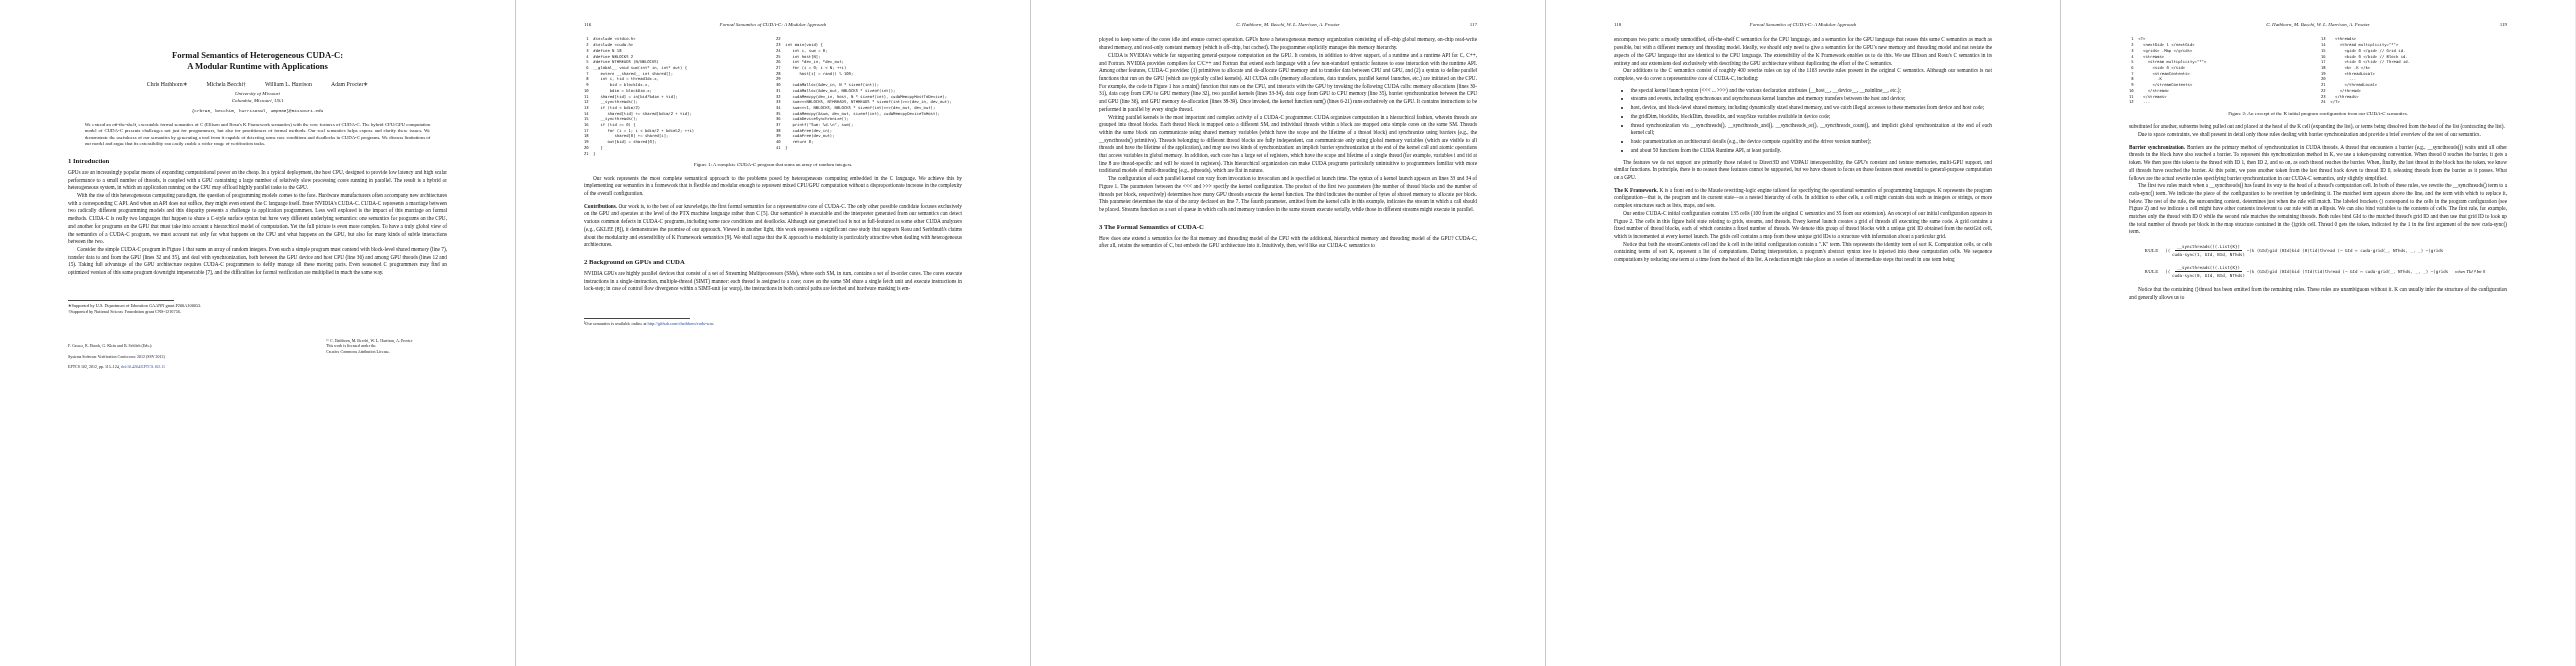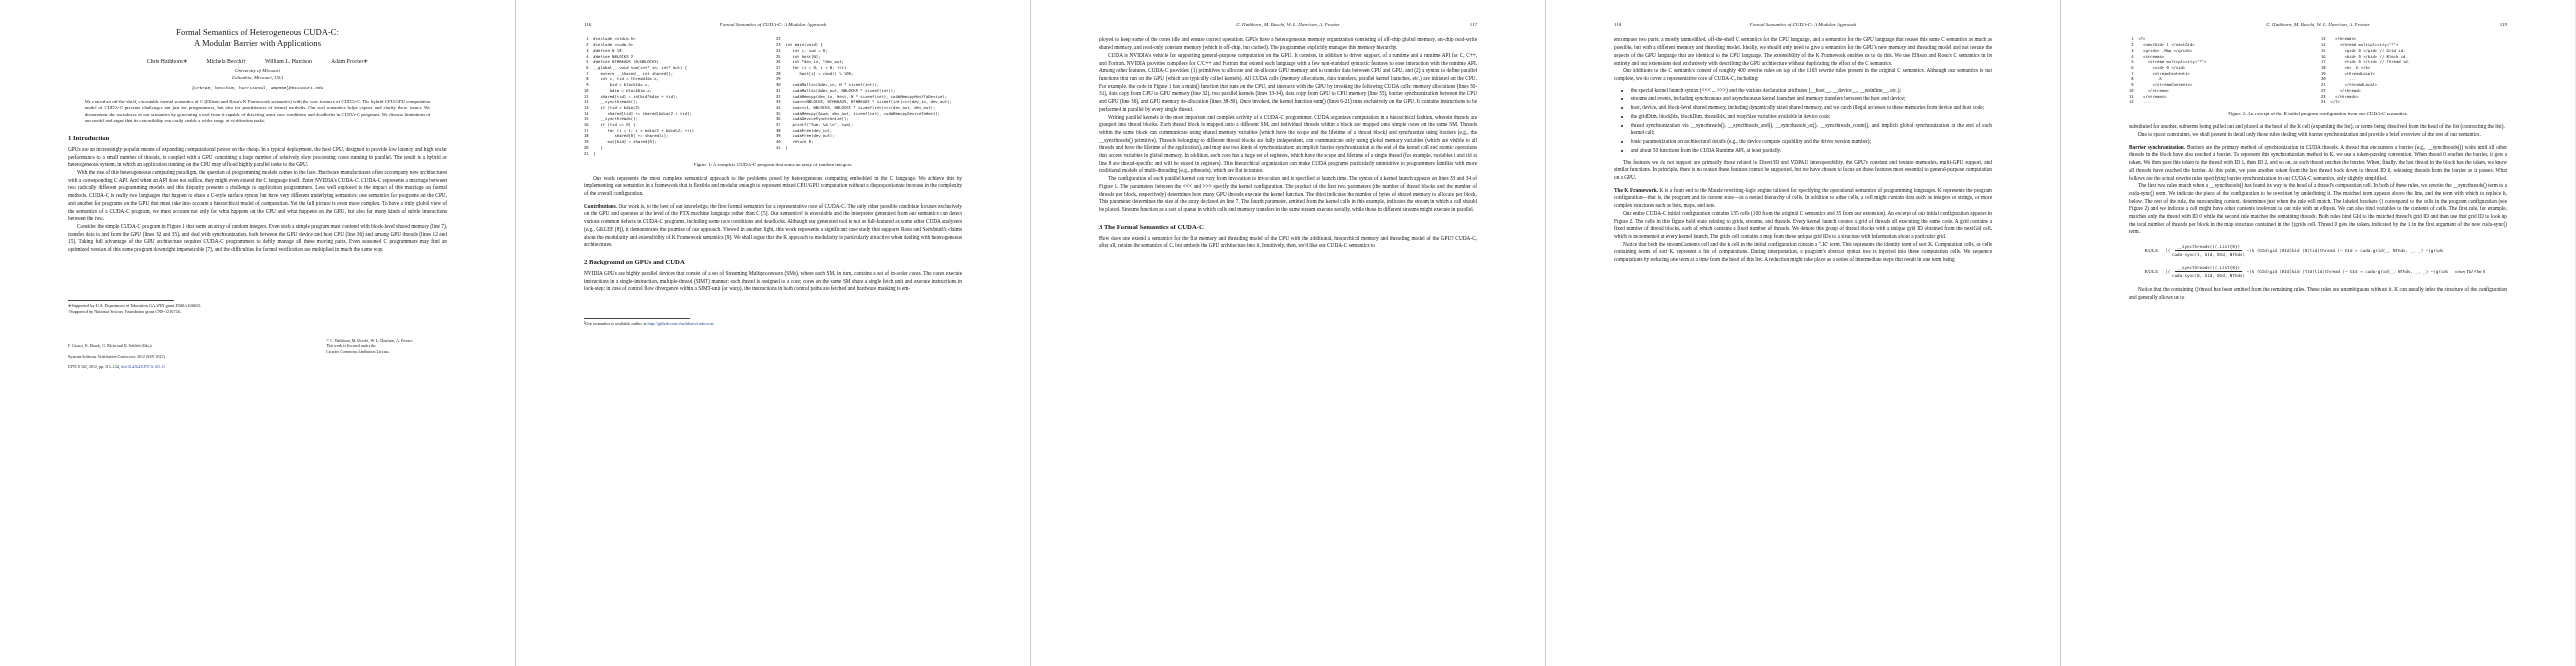--- a/index.html
+++ b/index.html
@@ -26,21 +26,21 @@
   .rh-left { position: absolute; left: 0; top: 0; }
   .rh-right { position: absolute; right: 0; top: 0; }
 
   
   p.body { font-size: 5.3px; line-height: 7.7px; text-align: justify; margin: 0; }
   p.ind { text-indent: 9px; }
   .lead { font-weight: bold; }
   .sechead { font-size: 6.7px; font-weight: bold; margin: 9px 0 5px 0; }
 
   
-  .paper-title { text-align: center; font-weight: normal; font-size: 8.6px; line-height: 11px; margin-top: 5px; }
+  .paper-title { text-align: center; font-weight: bold; font-size: 8.6px; line-height: 11px; margin-top: 28px; }
   .authors { display: flex; justify-content: center; gap: 19px; margin-top: 9px; font-size: 5.8px; }
   .affil { text-align: center; font-style: italic; font-size: 5px; line-height: 6.7px; margin-top: 4.4px; }
   .email { text-align: center; font-family: "Liberation Mono", monospace; font-size: 4.4px; margin-top: 2.8px; }
   .abstract { margin: 9px 16.7px 0 16.7px; font-size: 4.8px; line-height: 6.6px; text-align: justify; }
 
   
   .codefig { display: flex; margin-top: 6.7px; }
   .codefig pre { margin: 0; font-family: "DejaVu Sans Mono", monospace; font-size: 3.9px; line-height: 5.7px; white-space: pre; }
   .codefig .c1 { width: 192px; }
   .fig-caption { text-align: center; font-size: 5px; margin: 5.6px 0 7.8px 0; }
@@ -73,21 +73,21 @@
   .rwhen { font-style: italic; margin-left: 6.7px; font-size: 4.7px; }
 </style>
 </head>
 <body>
 
 <div class="pages">
 
   <div class="page">
     <div class="paper-title">
       <div>Formal Semantics of Heterogeneous CUDA-C:</div>
-      <div>A Modular Barrier with Applications</div>
+      <div>A Modular Runtime with Applications</div>
     </div>
     <div class="authors">
       <span>Chris Hathhorn∗</span>
       <span>Michela Becchi†</span>
       <span>William L. Harrison</span>
       <span>Adam Procter∗</span>
     </div>
     <div class="affil">
       <div>University of Missouri</div>
       <div>Columbia, Missouri, USA</div>

